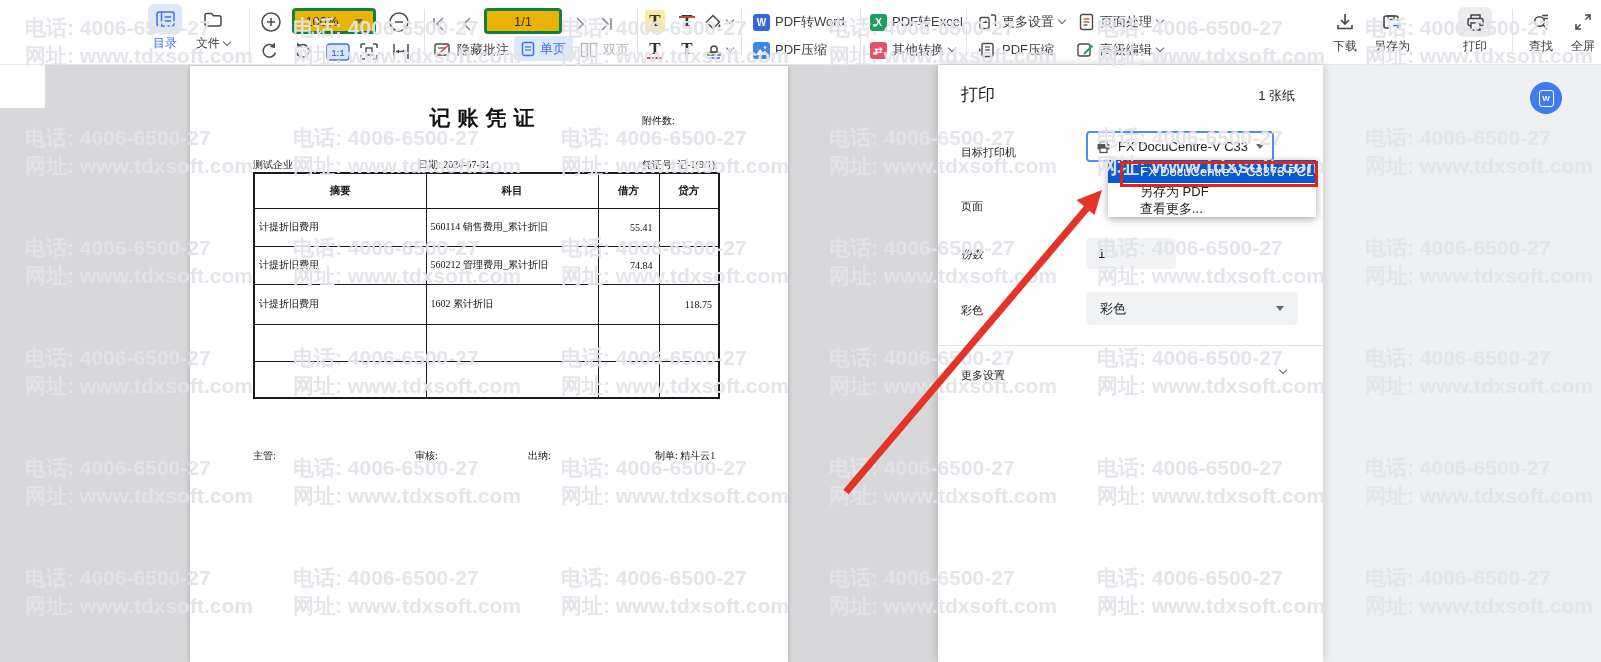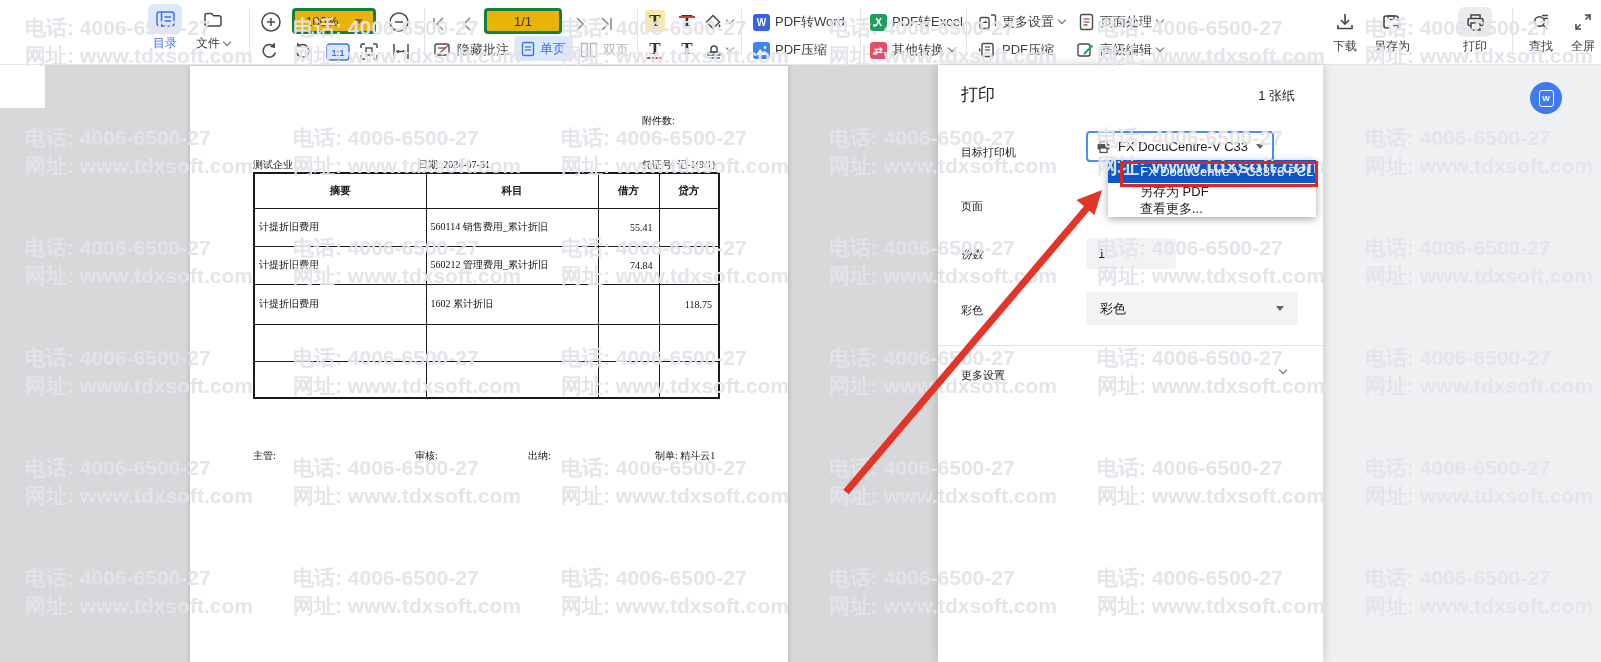--- a/index.html
+++ b/index.html
@@ -388,20 +388,21 @@
             <line x1="3" y1="17" x2="7.5" y2="12.5" stroke="#454545" stroke-width="1.5"></line>
           </svg>
       </span>
       <span>全屏</span>
     </div>
   </div>
 
   <div class="left-strip"></div>
 
   <div class="page">
+    <div class="doc-title">记账凭证</div>
     <div class="doc-attach">附件数:</div>
     <div class="doc-company">测试企业</div>
     <div class="doc-date">日期: 2024-07-31</div>
     <div class="doc-voucher">凭证号: 记-1(9/1)</div>
 
     <table class="voucher">
       <colgroup>
           <col style="width:172px">
           <col style="width:172px">
           <col style="width:61px">

